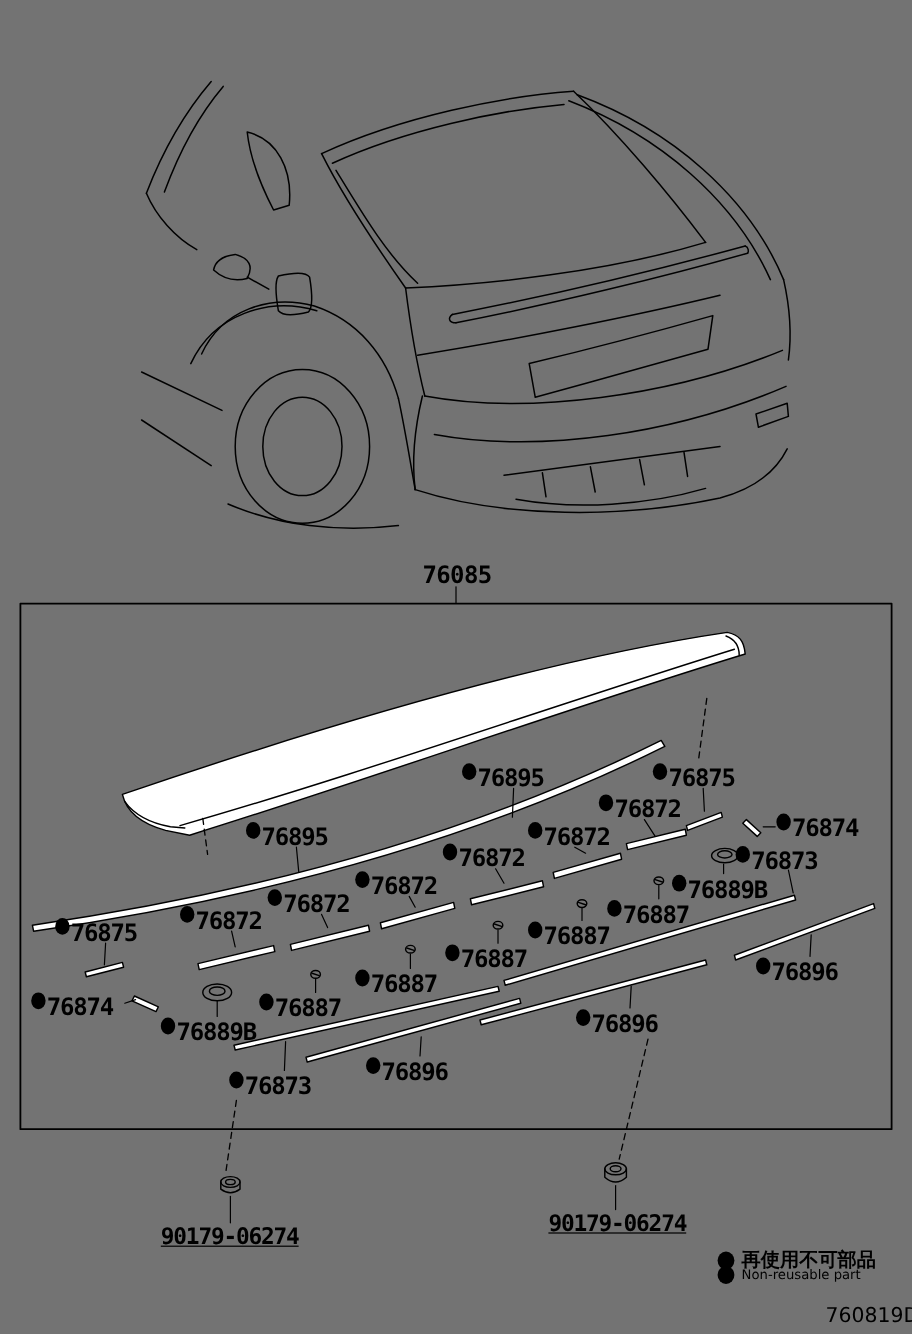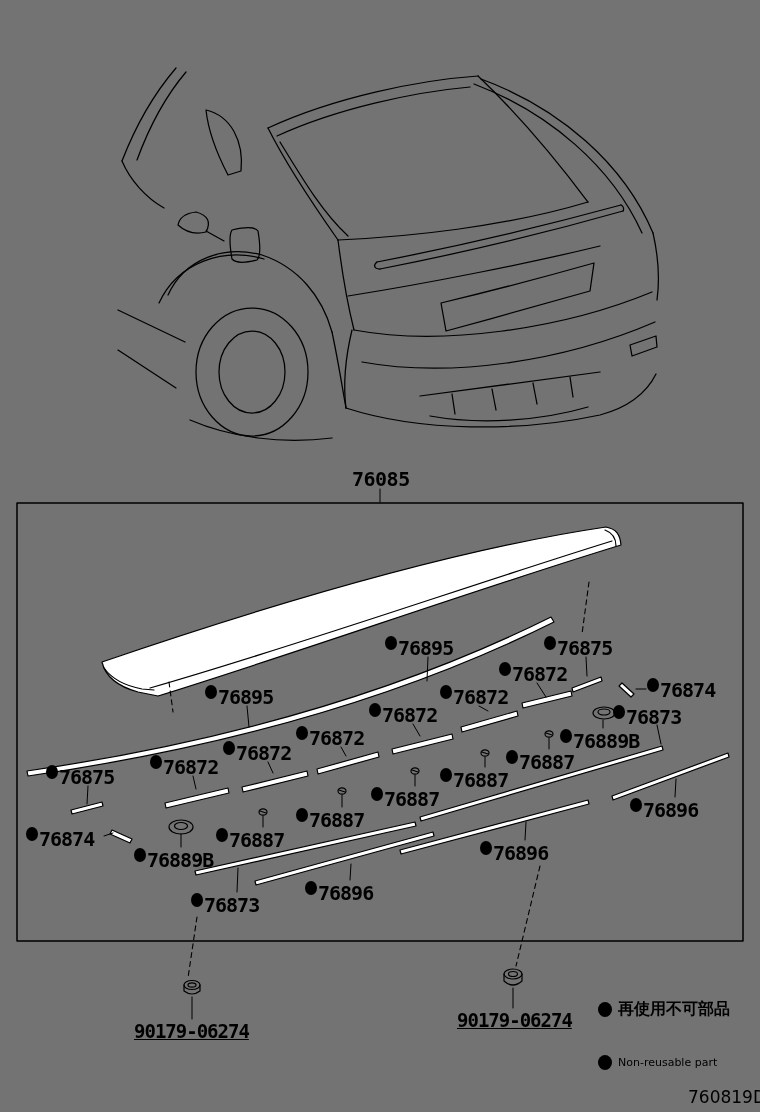--- a/index.html
+++ b/index.html
@@ -264,21 +264,21 @@
       </div>
       <div class="part-label" style="left: 191px; top: 893px;">
         <span class="dot"></span>
         <span>76873</span>
       </div>
     </div>
 
   <div class="fastener-label" style="left:134px;top:1020px">90179-06274</div>
   <div class="fastener-label" style="left:457px;top:1009px">90179-06274</div>
 
-  <div class="legend-row" style="left:598px;top:999px">
+  <div class="legend-row" style="left:598px;top:1040px">
     <span class="dot"></span>
     <span class="legend-jp">再使用不可部品</span>
   </div>
   <div class="legend-row" style="left:598px;top:1055px">
     <span class="dot"></span>
     <span class="legend-en">Non-reusable part</span>
   </div>
 
   <div class="diagram-id" style="left:688px;top:1087px">760819D</div>
 </div>

